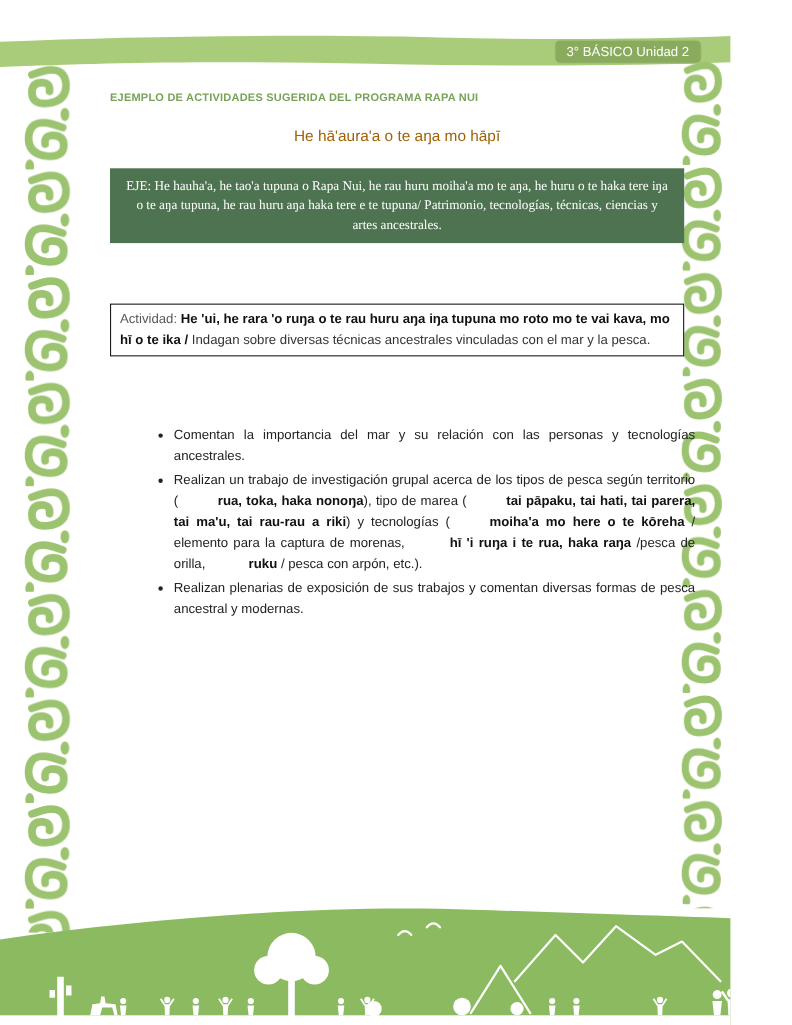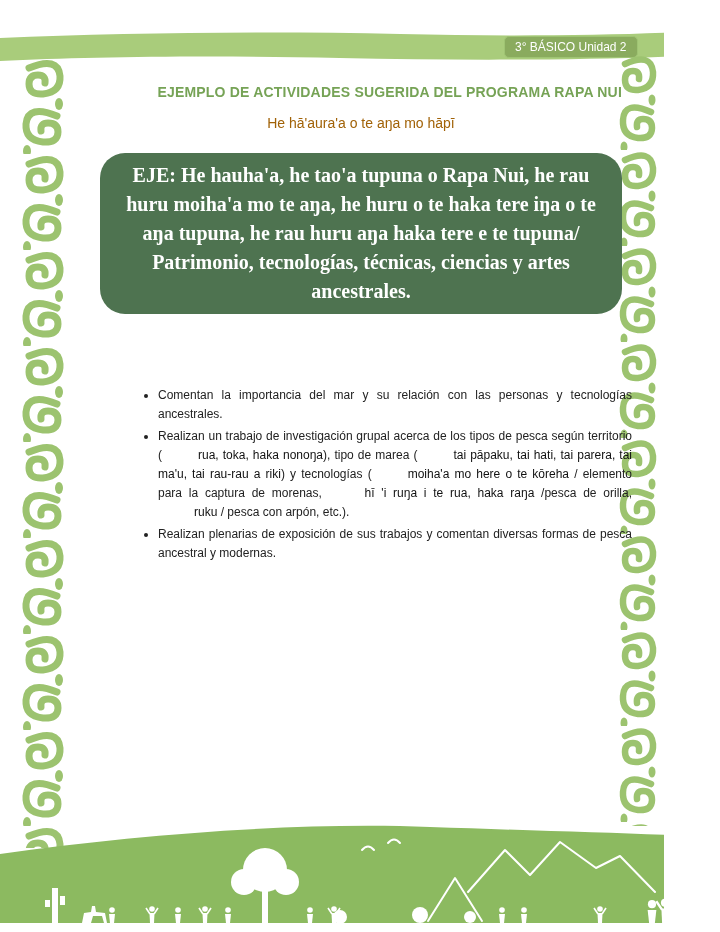--- a/index.html
+++ b/index.html
@@ -19,52 +19,52 @@
     color:#ffffff;font-size:12px;line-height:20px;
     padding:0 10px;white-space:nowrap;
   }
   
   .ornament{position:absolute;}
   .ornament.left{left:20px;top:58px;width:46px;height:790px;}
   .ornament.right{right:6px;top:54px;width:40px;height:772px;}
   
   .content{position:absolute;left:100px;width:522px;}
   .page-title{
-    top:84px;text-align:right;font-weight:bold;font-size:14px;
+    top:84px;text-align:left;font-weight:bold;font-size:10px;
     color:#76a356;letter-spacing:.2px;position:absolute;
   }
   .page-subtitle{
     top:115px;text-align:center;font-size:14px;color:#a16207;position:absolute;
   }
   .eje-box{
     position:absolute;top:153px;
     background:#4e7350;color:#ffffff;
-    font-family:"Liberation Serif", serif;font-weight:bold;
-    font-size:20px;line-height:1.45;text-align:center;
-    padding:8px 12px;box-sizing:border-box;border-radius:25px;
+    font-family:"Liberation Serif", serif;font-weight:normal;
+    font-size:12px;line-height:1.45;text-align:center;
+    padding:8px 12px;box-sizing:border-box;
   }
   .actividad-box{
     position:absolute;top:276px;
     border:1px solid #1a1a1a;background:#ffffff;
     font-size:12px;line-height:1.6;
     padding:4px 8px;box-sizing:border-box;
   }
   .act-label{color:#595959;}
   .actividad-box b{color:#111;}
   .ejemplos-heading{
     position:absolute;top:349px;font-weight:bold;font-size:12.5px;color:#111;
   }
   .bullet-list{
     position:absolute;top:374px;margin:12px;box-sizing:border-box;
     padding-left:46px;padding-right:2px;
     font-size:12px;line-height:1.58;color:#222;
     text-align:justify;list-style-type:disc;
   }
   .bullet-list li{margin-bottom:3px;}
-  .bullet-list .b{font-weight:normal;color:#111;padding-left:36px;}
+  .bullet-list .b{font-weight:bold;color:#111;padding-left:36px;}
   
   .bottom-landscape{position:absolute;left:0;bottom:0;width:720px;height:112px;}
 </style>
 </head>
 <body>
 
 <div class="page">
 
   <svg class="top-band" viewBox="0 0 720 34" preserveAspectRatio="none" aria-hidden="true">
     <path d="M0,8 C120,3 260,1 400,4 C520,7 640,5 720,0 L720,24 C620,30 480,31 340,28 C200,25 90,27 0,31 Z" fill="#a9cc7b"></path>
@@ -98,20 +98,23 @@
     <rect x="0" y="0" width="100%" height="100%" fill="url(#koruR)"></rect>
   </svg>
 
   <div class="content page-title">EJEMPLO DE ACTIVIDADES SUGERIDA DEL PROGRAMA RAPA NUI</div>
   <div class="content page-subtitle">He hā'aura'a o te aŋa mo hāpī</div>
 
   <div class="content eje-box">
     <span>EJE: He hauha'a, he tao'a tupuna o Rapa Nui, he rau huru moiha'a mo te aŋa, he huru o te haka tere iŋa o te aŋa tupuna, he rau huru aŋa haka tere e te tupuna/ Patrimonio, tecnologías, técnicas, ciencias y artes ancestrales.</span>
   </div>
 
+  <div class="content actividad-box">
+    <span class="act-label">Actividad: </span><b>He 'ui, he rara 'o ruŋa o te rau huru aŋa iŋa tupuna mo roto mo te vai kava, mo hī o te ika /</b><span> Indagan sobre diversas técnicas ancestrales vinculadas con el mar y la pesca.</span>
+  </div>
 
 
   <ul class="content bullet-list">
     <li><span>Comentan la importancia del mar y su relación con las personas y tecnologías ancestrales.</span></li>
     <li><span>Realizan un trabajo de investigación grupal acerca de los tipos de pesca según territorio (</span><span class="b">rua, toka, haka nonoŋa</span><span>), tipo de marea (</span><span class="b">tai pāpaku, tai hati, tai parera, tai ma'u, tai rau-rau a riki</span><span>) y tecnologías (</span><span class="b">moiha'a mo here o te kōreha</span><span> / elemento para la captura de morenas, </span><span class="b">hī 'i ruŋa i te rua, haka raŋa</span><span> /pesca de orilla, </span><span class="b">ruku</span><span> / pesca con arpón, etc.).</span></li>
     <li><span>Realizan plenarias de exposición de sus trabajos y comentan diversas formas de pesca ancestral y modernas.</span></li>
   </ul>
 
   <svg class="bottom-landscape" viewBox="0 0 720 112" preserveAspectRatio="none" aria-hidden="true">
     <defs>

